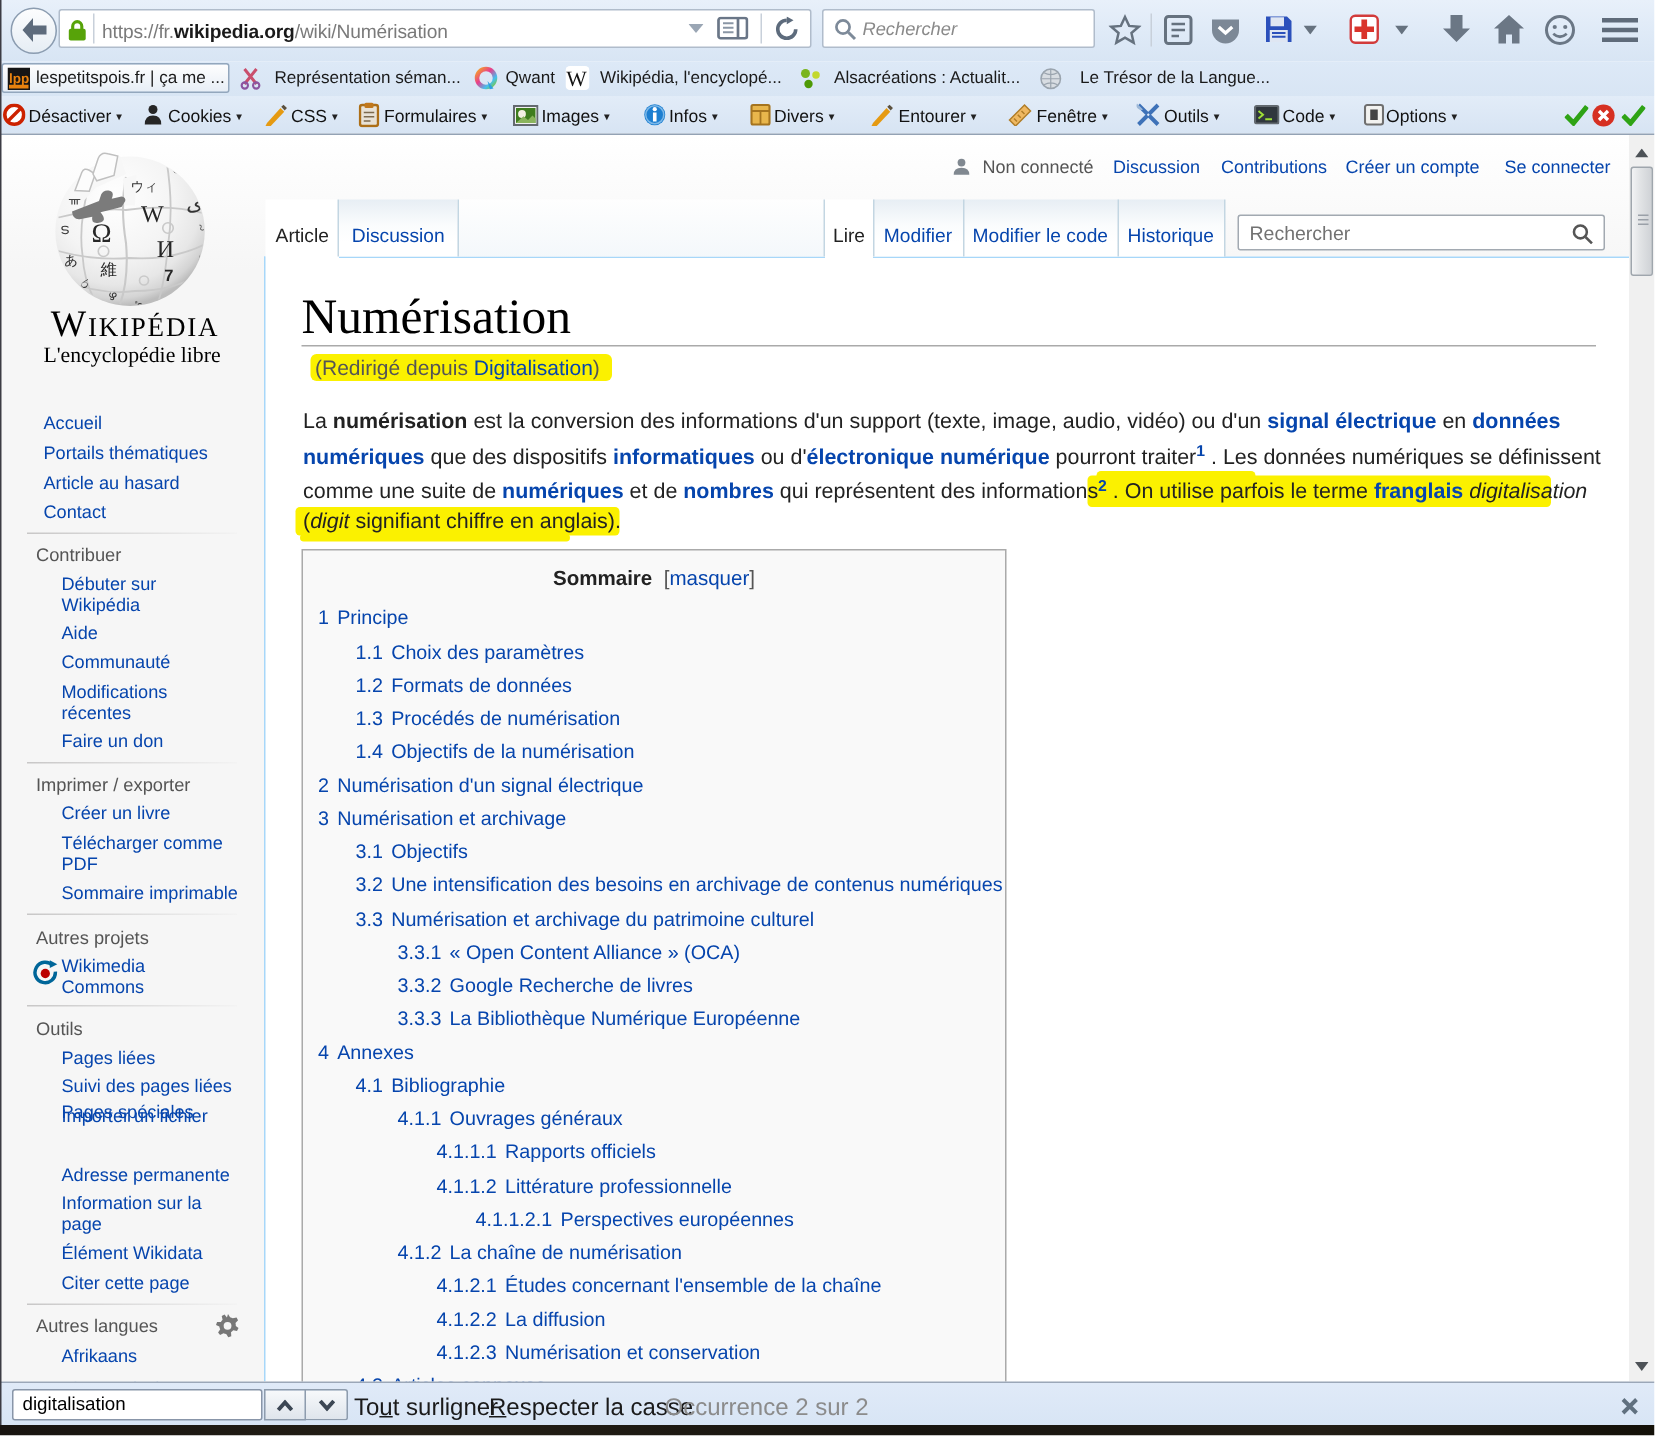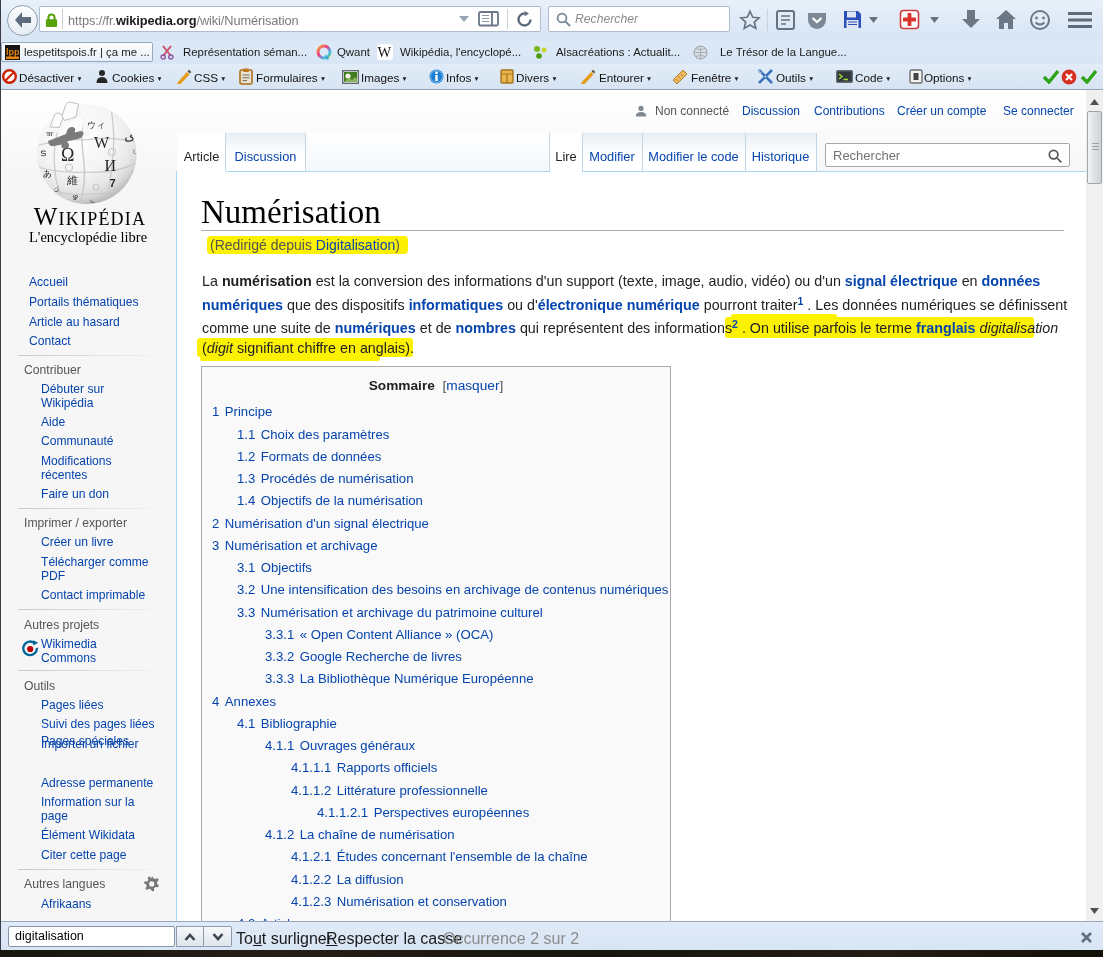--- a/index.html
+++ b/index.html
@@ -409,21 +409,21 @@
     <div class="sb-h3" style="top:273px">Contribuer</div>
     <div class="sb-a" style="left:41px;top:292px">Débuter sur<br>Wikipédia</div>
     <div class="sb-a" style="left:41px;top:325px">Aide</div>
     <div class="sb-a" style="left:41px;top:344px">Communauté</div>
     <div class="sb-a" style="left:41px;top:364px">Modifications<br>récentes</div>
     <div class="sb-a" style="left:41px;top:397px">Faire un don</div>
     <div class="sb-sep" style="top:418px"></div>
     <div class="sb-h3" style="top:426px">Imprimer / exporter</div>
     <div class="sb-a" style="left:41px;top:445px">Créer un livre</div>
     <div class="sb-a" style="left:41px;top:465px">Télécharger comme<br>PDF</div>
-    <div class="sb-a" style="left:41px;top:498px">Contact imprimable</div>
+    <div class="sb-a" style="left:41px;top:498px">Sommaire imprimable</div>
     <div class="sb-sep" style="top:519px"></div>
     <div class="sb-h3" style="top:528px">Autres projets</div>
     <svg style="position:absolute;left:22px;top:546px" width="17" height="22" viewBox="0 0 17 22">
       <circle cx="8.2" cy="13" r="3.1" fill="#bb0000"></circle>
       <path d="M13.2 7.8 A6.8 6.8 0 1 0 14.9 11.8" fill="none" stroke="#006699" stroke-width="2.3"></path>
       <path d="M11.2 4.2 L16.2 6.8 L11.2 9.4 Z" fill="#006699"></path>
     </svg>
     <div class="sb-a" style="left:41px;top:547px">Wikimedia<br>Commons</div>
     <div class="sb-sep" style="top:580px"></div>
     <div class="sb-h3" style="top:589px">Outils</div>

